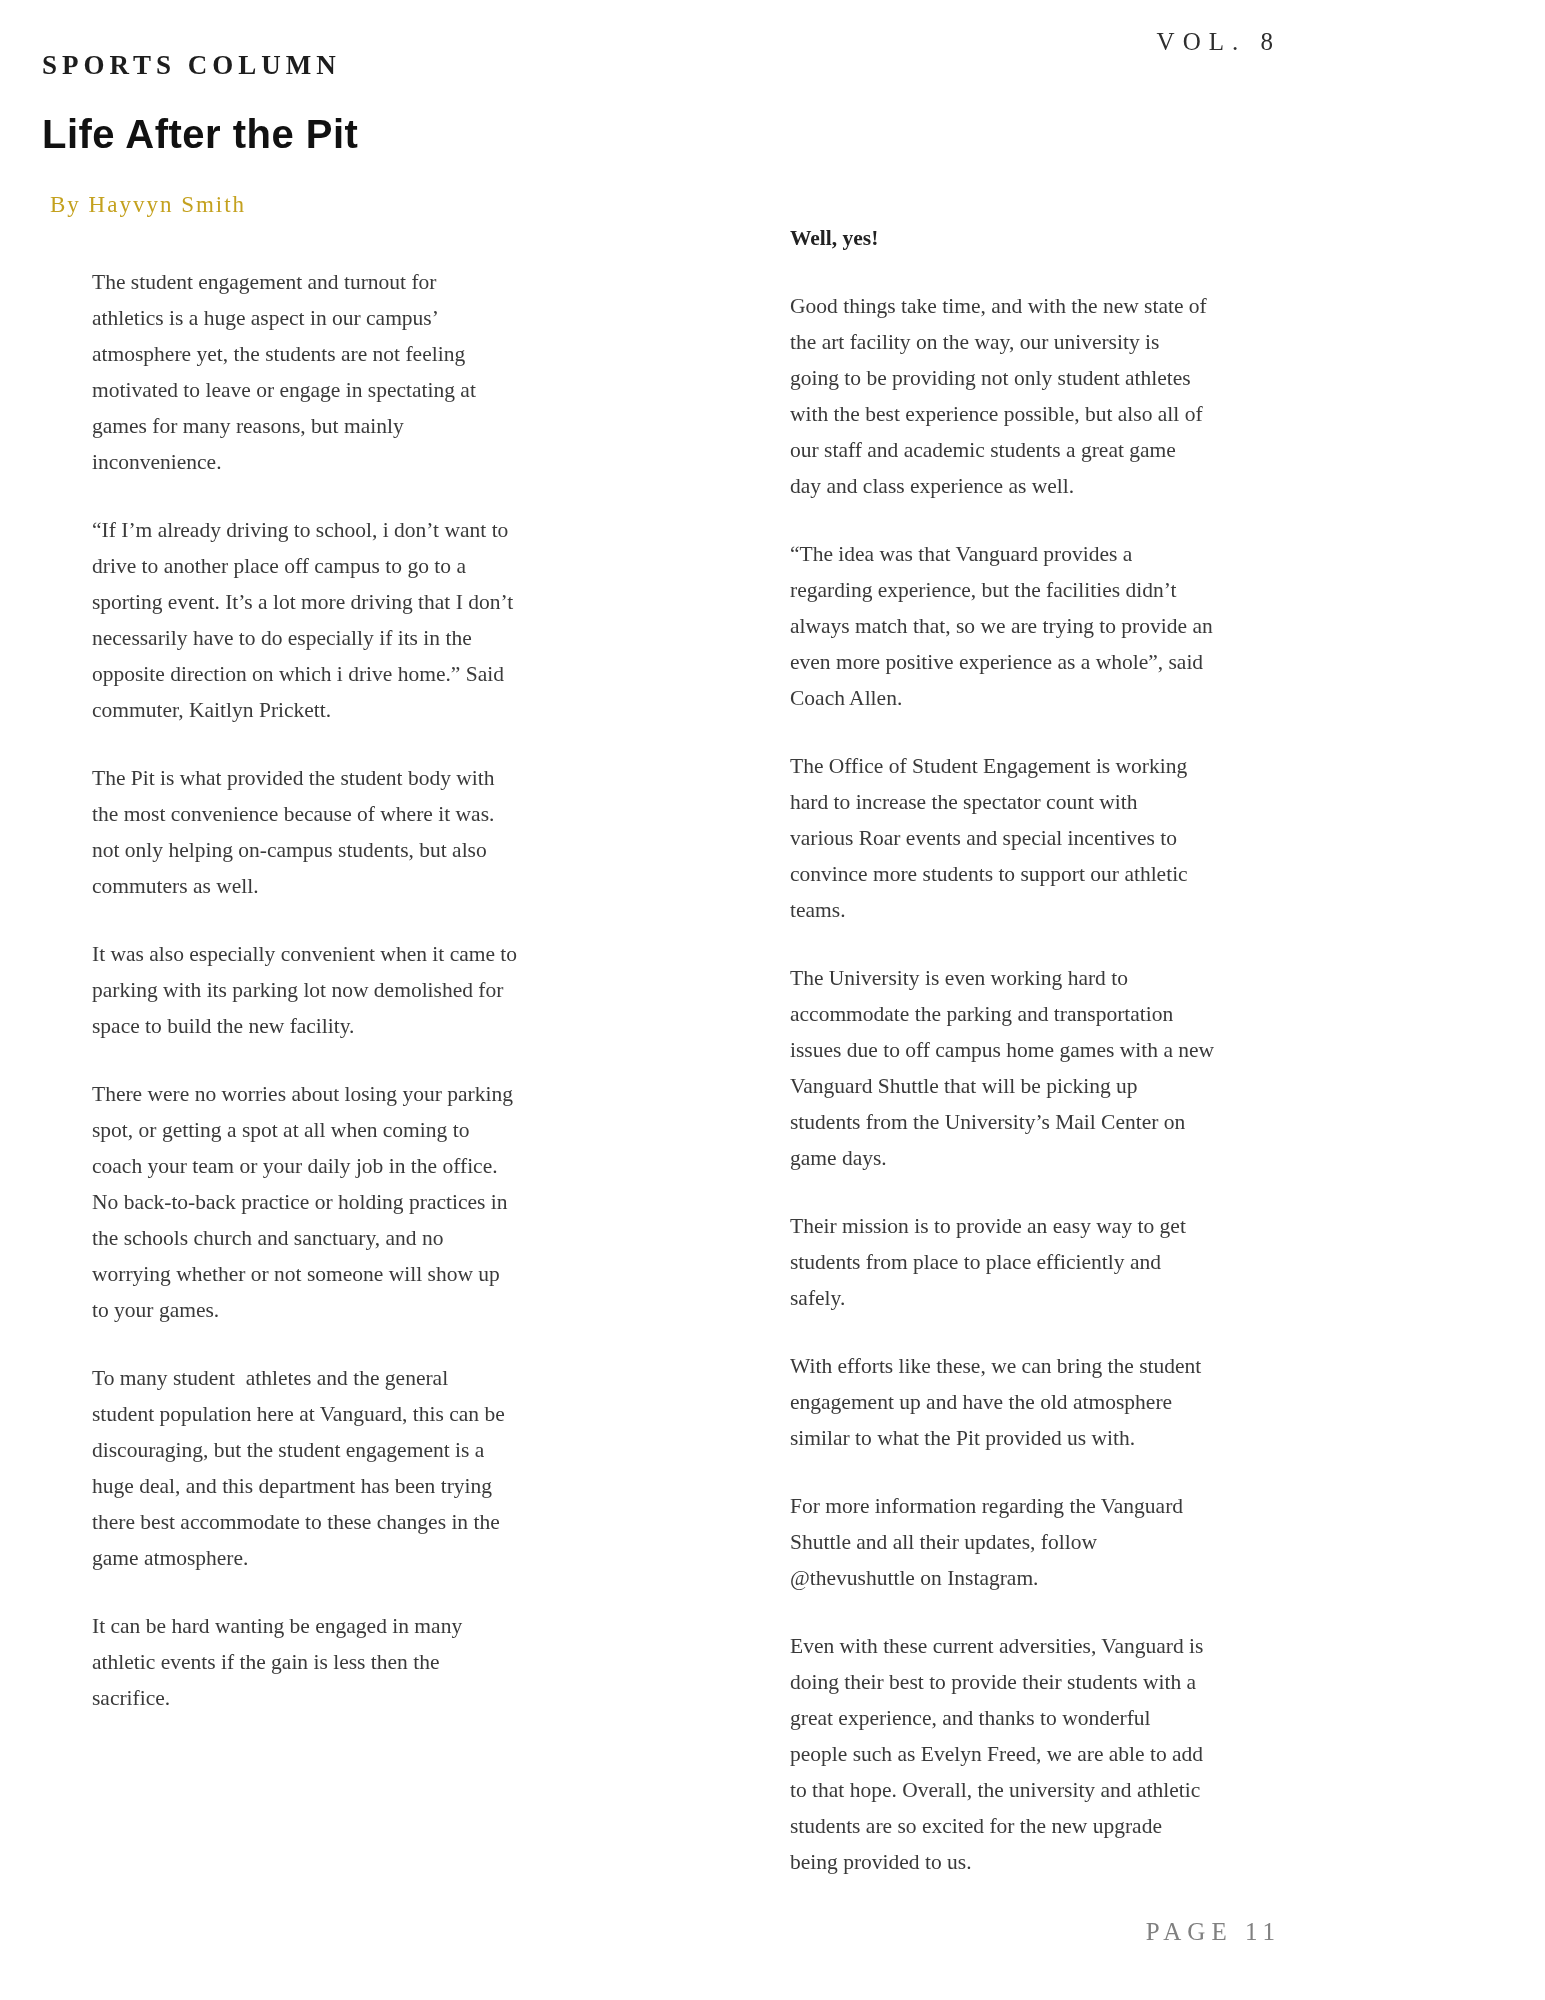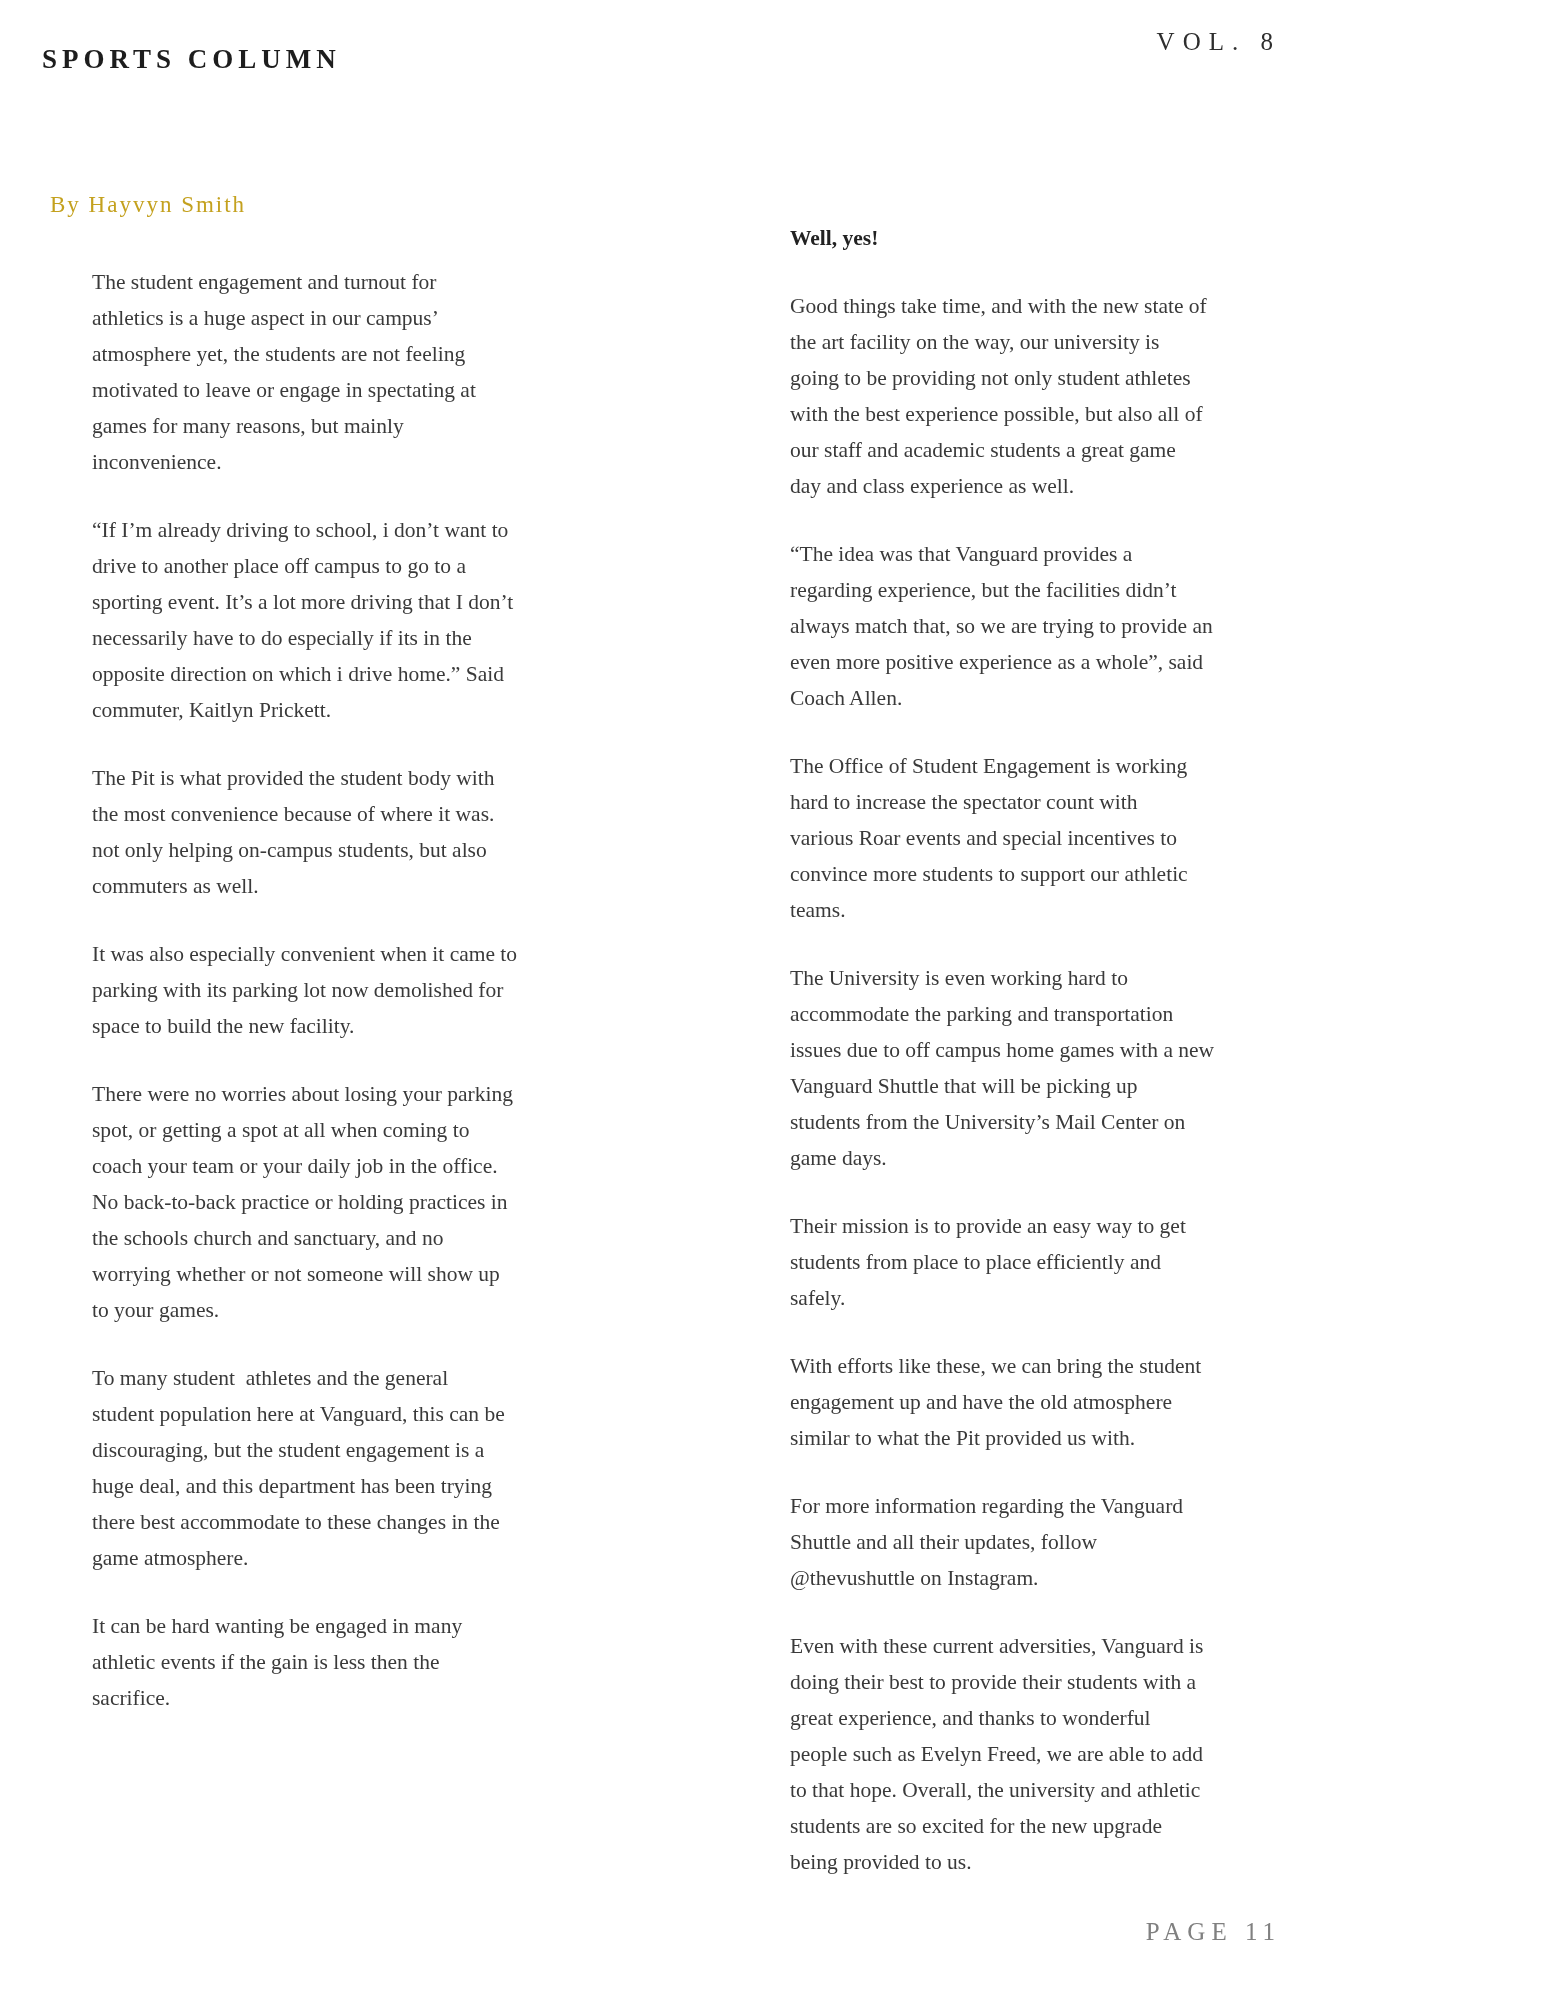--- a/index.html
+++ b/index.html
@@ -20,21 +20,21 @@
     top: 28px;
     right: 107px;
     font-size: 25px;
     letter-spacing: 8px;
     color: #2e2e2e;
     font-family: "Liberation Serif", serif;
   }
   .kicker {
     position: absolute;
     left: 42px;
-    top: 44px;
+    top: 50px;
     font-size: 27px;
     font-weight: 700;
     letter-spacing: 5px;
     color: #1d1d1d;
     font-family: "Liberation Serif", serif;
   }
   .title {
     position: absolute;
     left: 42px;
     top: 112px;
@@ -81,20 +81,21 @@
 </style>
 </head>
 <body>
 
 <div class="page">
 
   <div class="vol">VOL. 8</div>
 
   <div class="kicker">SPORTS COLUMN</div>
 
+  <div class="title">Life After the Pit</div>
 
   <div class="byline">By Hayvyn Smith</div>
 
   <div class="col col-left">
       <p>The student engagement and turnout for
 athletics is a huge aspect in our campus’
 atmosphere yet, the students are not feeling
 motivated to leave or engage in spectating at
 games for many reasons, but mainly
 inconvenience.</p>

